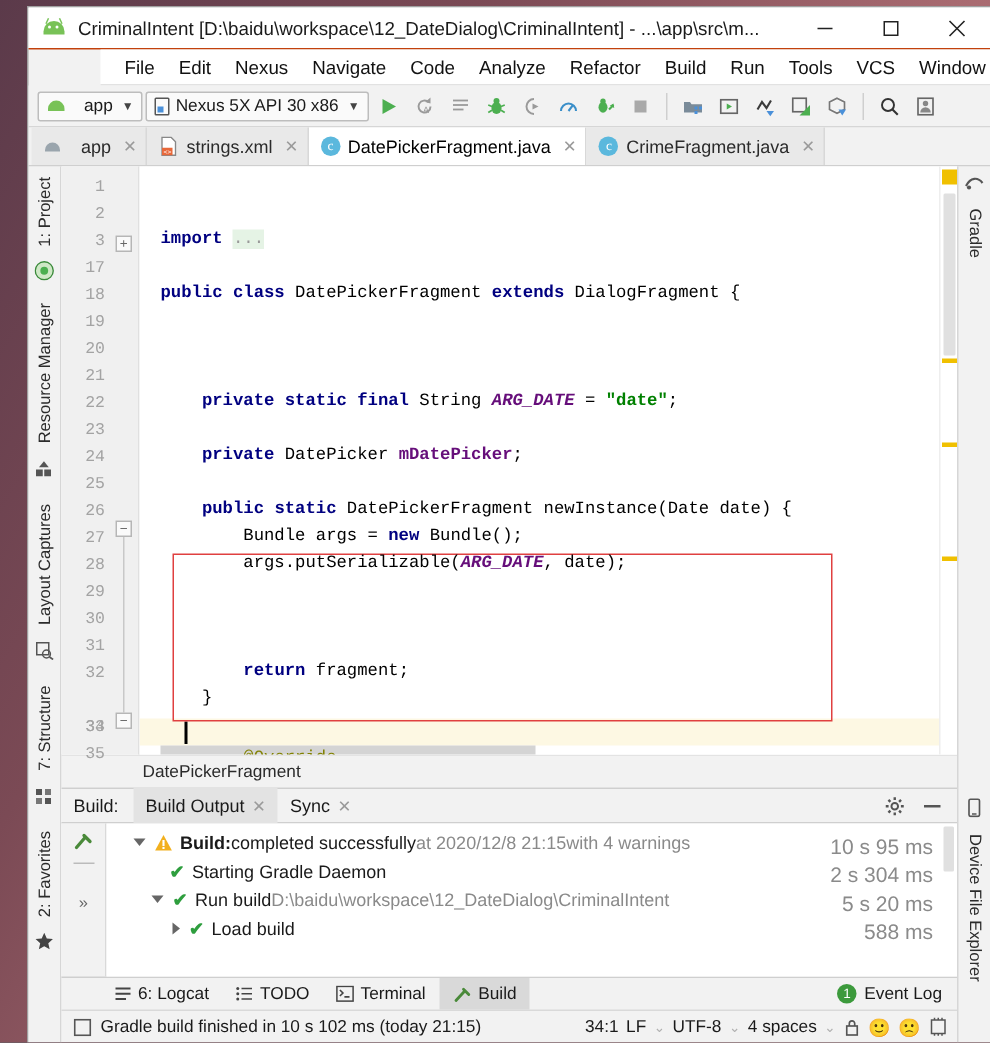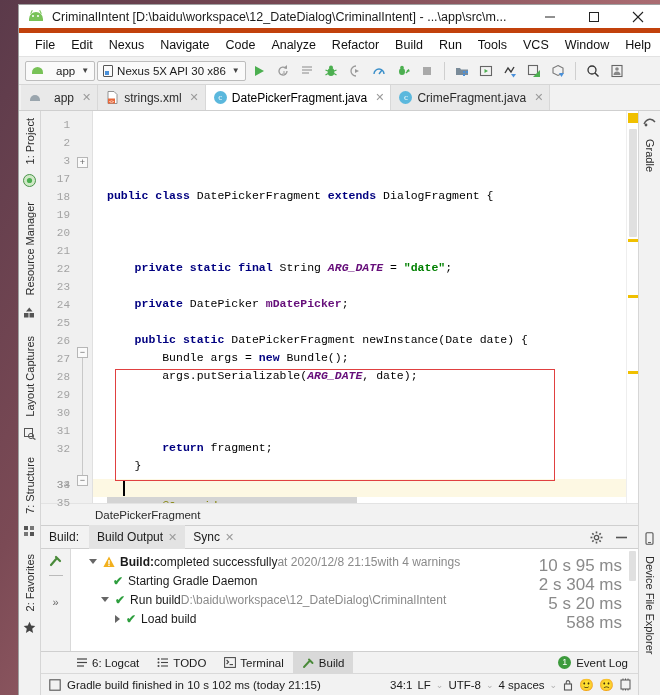--- a/index.html
+++ b/index.html
@@ -25,21 +25,21 @@
     border: 1px solid #a0a0a0;
     border-right: none; border-bottom: none;
     display: flex; flex-direction: column;
   }
   
   .titlebar {
     height: 28px; min-height: 28px;
     background: #ffffff;
     display: flex; align-items: center;
     padding-left: 8px;
-    border-bottom: 5px solid #c2410c;
+    border-bottom: 1px solid #c2410c;
   }
   .android-icon { width: 18px; height: 14px; position: relative; margin-right: 7px; flex: none; }
   .android-icon .head {
     position: absolute; left: 2px; top: 2px; width: 14px; height: 9px;
     background: #78c257; border-radius: 7px 7px 0 0;
   }
   .android-icon .eye { position: absolute; top: 5px; width: 2px; height: 2px; background: #fff; border-radius: 50%; }
   .android-icon .eye.l { left: 5px; } .android-icon .eye.r { left: 10px; }
   .android-icon .ant {
     position: absolute; top: 0px; width: 1px; height: 4px; background: #78c257;
@@ -56,20 +56,21 @@
     font-size: 13px; color: #222;
   }
   .win-btn svg { display: block; }
   
   .menubar {
     height: 24px; min-height: 24px;
     background: #ffffff;
     display: flex; align-items: center;
     padding-left: 8px;
     border-bottom: 1px solid #e2e2e2;
+    margin-left: 48px;
   }
   .menu-item {
     font-size: 12.5px; color: #111; padding: 0 8px; white-space: nowrap;
   }
   
   .toolbar {
     height: 28px; min-height: 28px;
     background: #f2f2f2;
     display: flex; align-items: center;
     padding-left: 6px;
@@ -204,21 +205,21 @@
   .buildbody { flex: 1; display: flex; min-height: 0; }
   .buildside {
     width: 30px; min-width: 30px; background: #f2f2f2; border-right: 1px solid #d9d9d9;
     display: flex; flex-direction: column; align-items: center; padding-top: 4px;
   }
   .buildtree { flex: 1; position: relative; background: #fff; overflow: hidden; }
   .btrow { position: absolute; left: 0; right: 0; height: 19px; display: flex; align-items: center; font-size: 12px; }
   .btrow .t { color: #1a1a1a; white-space: nowrap; }
   .btrow .dim { color: #8a8a8a; }
   .btrow .bold { font-weight: bold; }
-  .btime { position: absolute; right: 16px; font-size: 17px; color: #8a8a8a; }
+  .btime { position: absolute; right: 16px; font-size: 14px; color: #8a8a8a; }
   .tri { width: 0; height: 0; border-left: 5px solid #666; border-top: 4px solid transparent; border-bottom: 4px solid transparent; }
   .tri.down { border-left: 4px solid transparent; border-right: 4px solid transparent; border-top: 5px solid #666; border-bottom: none; }
   .chk { color: #2e9e3e; font-size: 12px; font-weight: bold; }
   
   .bottombar {
     height: 22px; min-height: 22px; background: #f2f2f2;
     display: flex; align-items: center; border-top: 1px solid #cfcfcf;
     padding-left: 26px; font-size: 11.5px; color: #1a1a1a;
   }
   .btab { display: flex; align-items: center; gap: 4px; padding: 0 9px; height: 22px; }
@@ -513,20 +514,21 @@
             <span class="foldcap" style="top:364px">−</span>
           </div>
 
           <div class="code-area">
             <div class="hl-line" style="top:368px"></div>
             <div class="greybar" style="left:14px;top:386px;width:250px;height:15px"></div>
             <div class="caret-bar" style="left:30px;top:370px;height:15px"></div>
 
             <div class="redbox" style="left:22px;top:258px;width:440px;height:112px"></div>
 
+            <div class="cline" style="top:40px;left:14px"><span class="kw">import</span> <span class="dots">...</span></div>
             <div class="cline" style="top:76px;left:14px"><span class="kw">public class</span> DatePickerFragment <span class="kw">extends</span> DialogFragment {</div>
             <div class="cline" style="top:148px;left:14px">    <span class="kw">private static final</span> String <span class="fld">ARG_DATE</span> = <span class="str">"date"</span>;</div>
             <div class="cline" style="top:184px;left:14px">    <span class="kw">private</span> DatePicker <span class="fldp">mDatePicker</span>;</div>
             <div class="cline" style="top:220px;left:14px">    <span class="kw">public static</span> DatePickerFragment newInstance(Date date) {</div>
             <div class="cline" style="top:238px;left:14px">        Bundle args = <span class="kw">new</span> Bundle();</div>
             <div class="cline" style="top:256px;left:14px">        args.putSerializable(<span class="fld">ARG_DATE</span>, date);</div>
             <div class="cline" style="top:328px;left:14px">        <span class="kw">return</span> fragment;</div>
             <div class="cline" style="top:346px;left:14px">    }</div>
             <div class="cline" style="top:386px;left:14px">        <span class="ann">@Override</span></div>
           </div>

